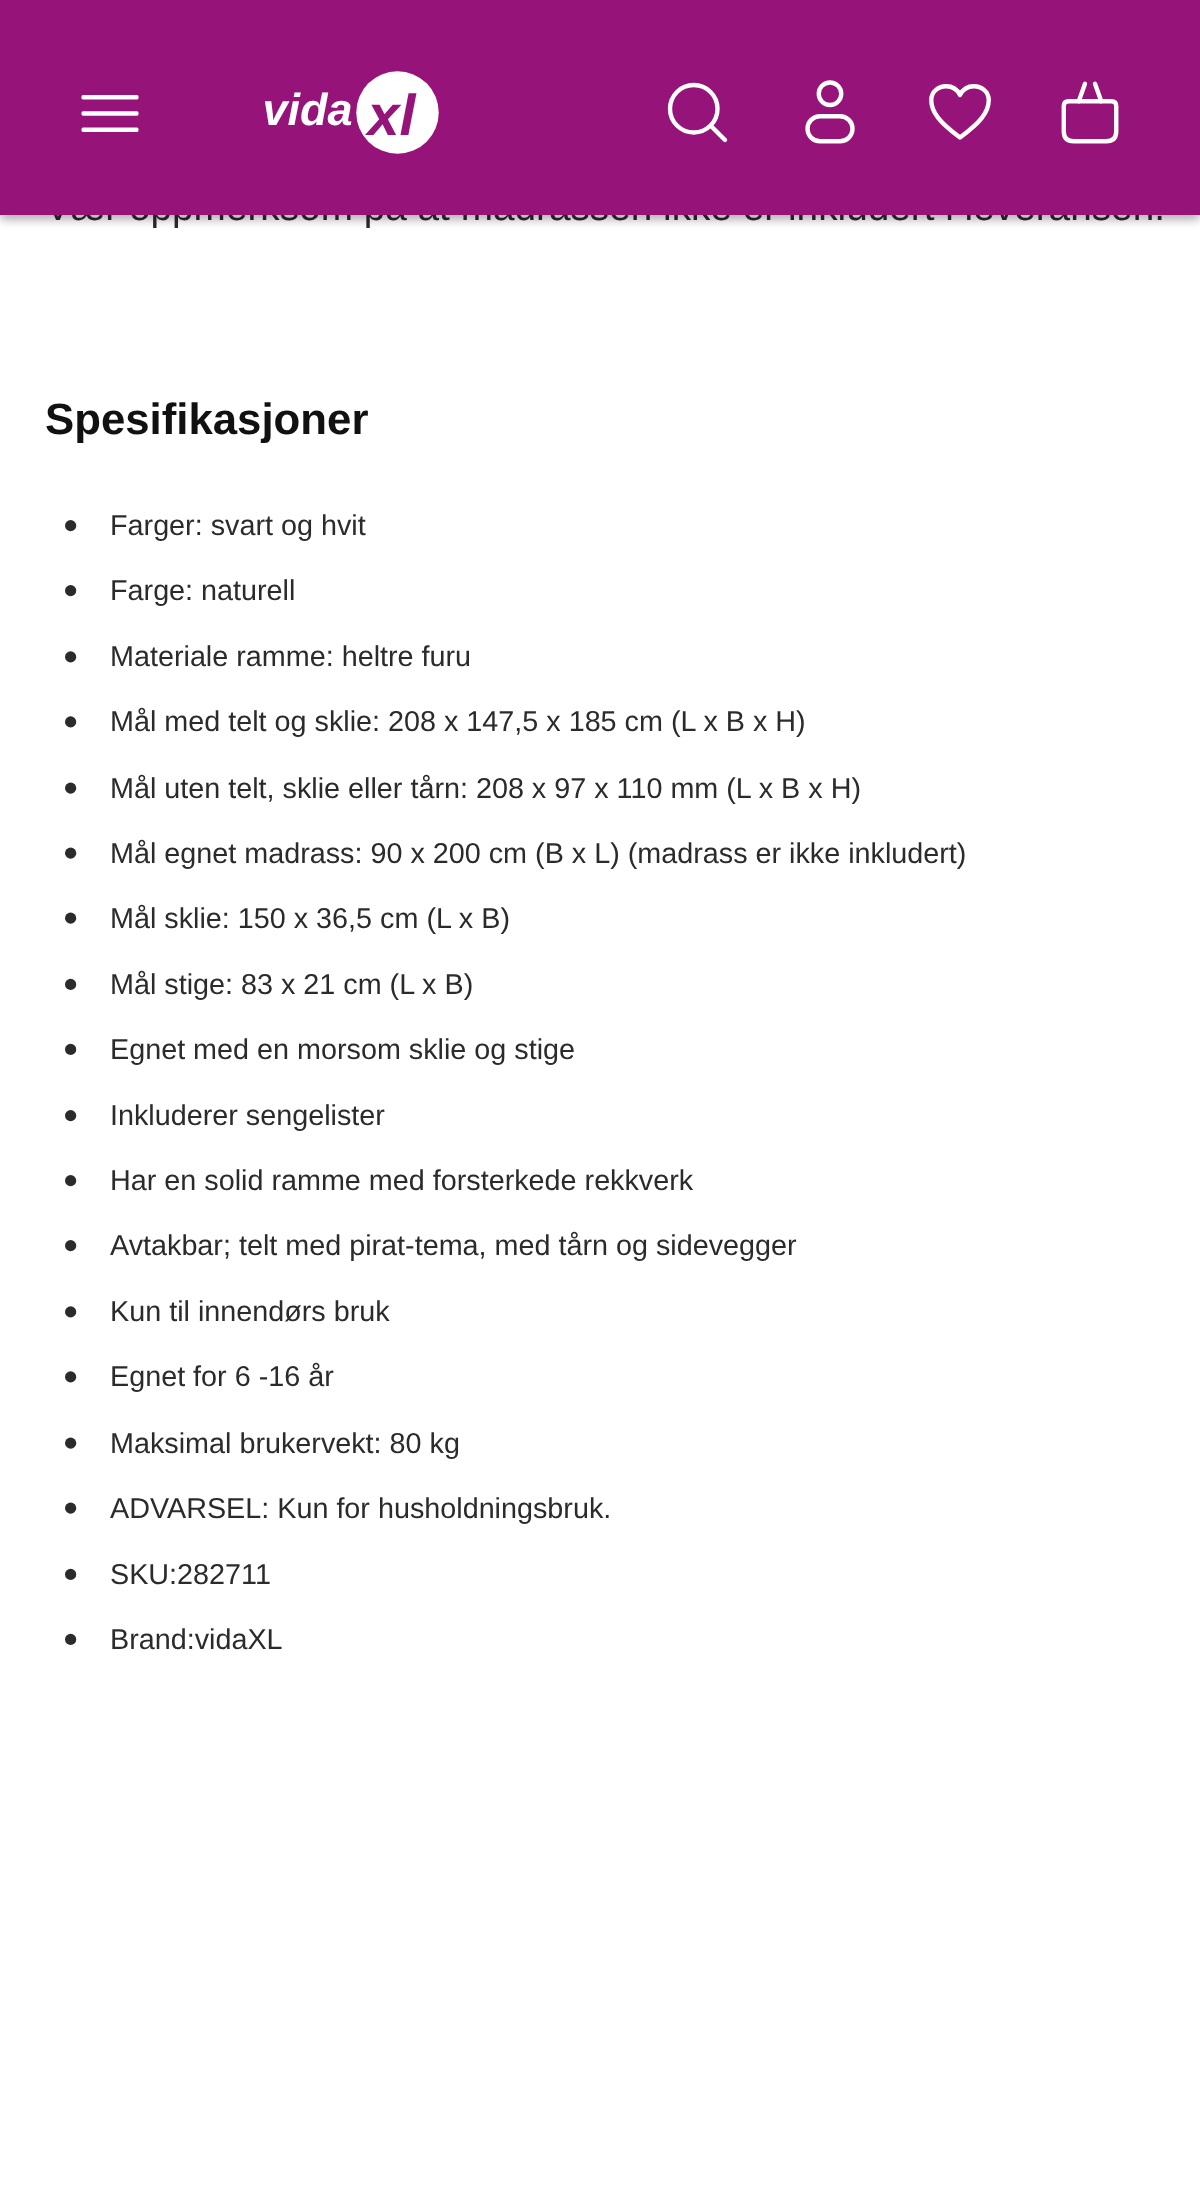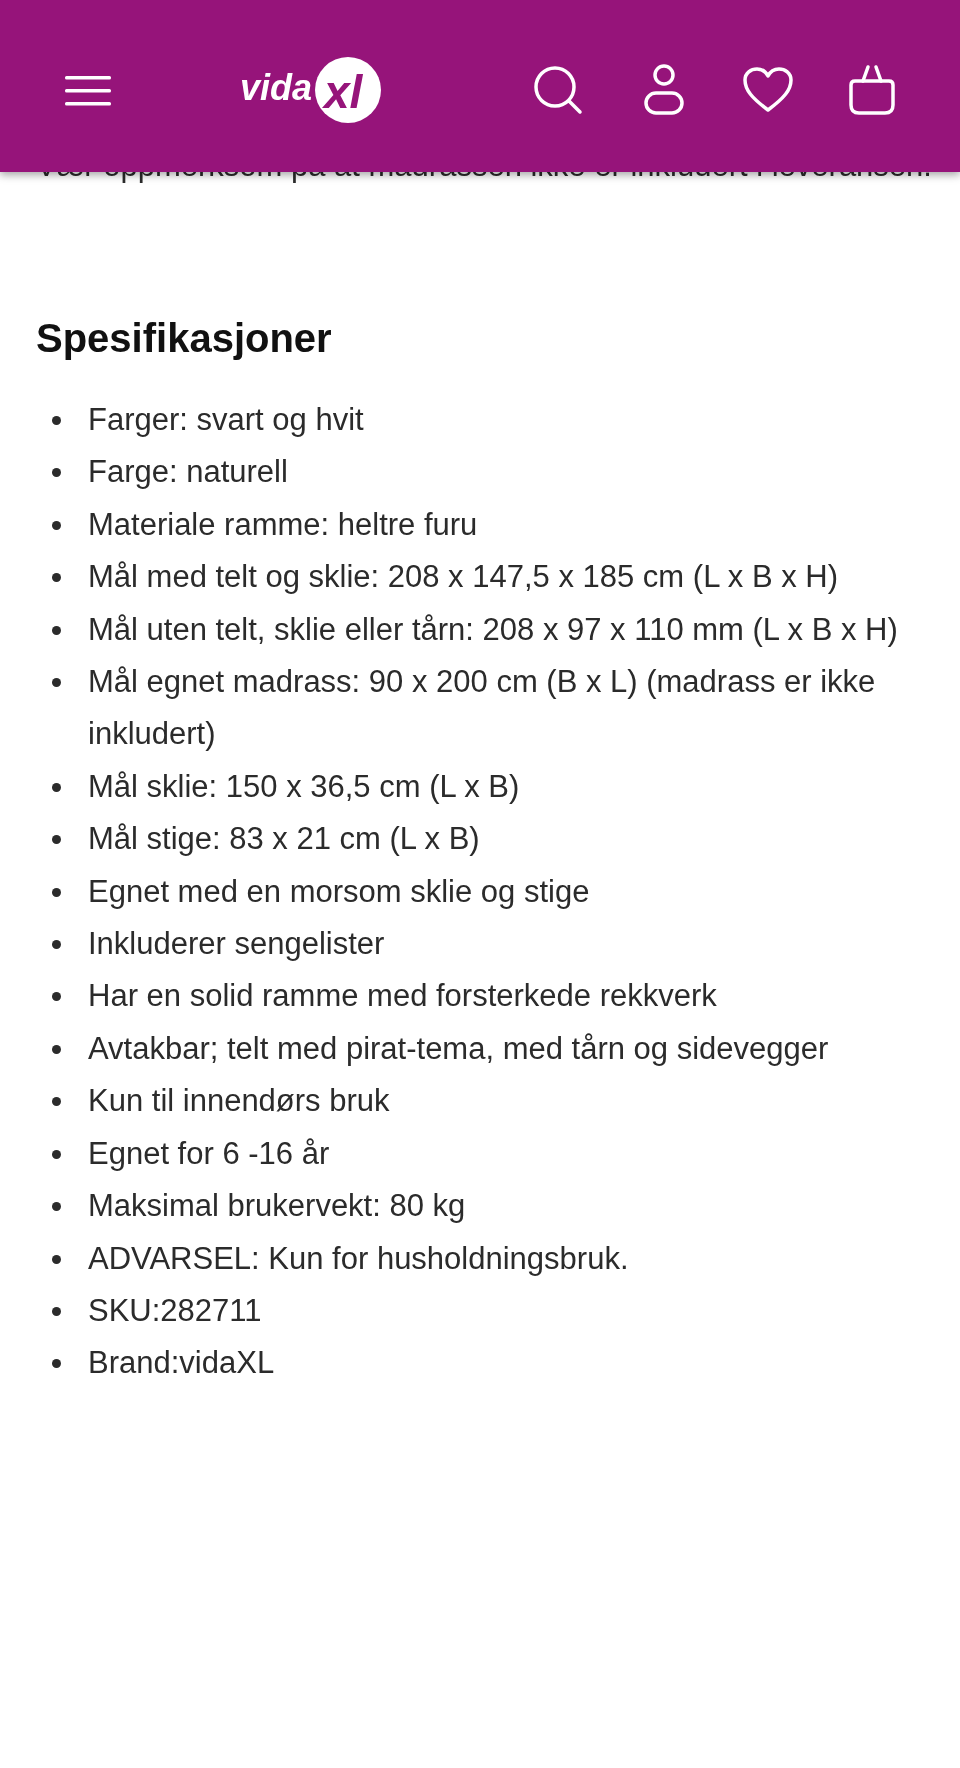--- a/index.html
+++ b/index.html
@@ -11,43 +11,43 @@
     position: relative;
   }
   .header {
     position: absolute; top: 0; left: 0; width: 960px; height: 172px;
     background: #96147a;
     box-shadow: 0 3px 8px rgba(0,0,0,0.35);
     z-index: 5;
   }
   .hdr-item { position: absolute; display: flex; align-items: center; justify-content: center; cursor: pointer; }
   .menu-btn { left: 60px; top: 66px; width: 56px; height: 50px; }
-  .logo { left: 238px; top: 52px; width: 150px; height: 75px; align-items: flex-end; }
+  .logo { left: 208px; top: 52px; width: 150px; height: 75px; align-items: flex-end; }
   .search-btn { left: 528px; top: 60px; width: 60px; height: 60px; }
   .account-btn { left: 634px; top: 60px; width: 60px; height: 60px; }
   .wish-btn { left: 738px; top: 60px; width: 60px; height: 60px; }
   .cart-btn { left: 842px; top: 60px; width: 60px; height: 60px; }
 
   .content { position: absolute; top: 0; left: 0; width: 960px; }
   .intro {
     position: absolute; left: 36px; top: 140px; width: 900px;
     font-size: 31px; line-height: 52px; color: #2b2b2b; margin: 0;
   }
   .spec-title {
     position: absolute; left: 36px; top: 316px; margin: 0;
-    font-size: 40px; font-weight: bold; color: #111;
+    font-size: 35px; font-weight: bold; color: #111;
     font-family: "Liberation Sans", sans-serif;
   }
   .spec-list {
     position: absolute; left: 36px; top: 394px; width: 900px;
     margin: 0; padding: 0; list-style: none;
   }
   .spec-list li {
     position: relative; padding-left: 52px;
-    font-size: 31px; line-height: 52.4px; color: #2b2b2b;
+    font-size: 23px; line-height: 52.4px; color: #2b2b2b;
   }
   .spec-list li::before {
     content: ""; position: absolute; left: 16px; top: 22px;
     width: 9px; height: 9px; border-radius: 50%; background: #2b2b2b;
   }
 </style>
 </head>
 <body>
 
 <div class="header">

